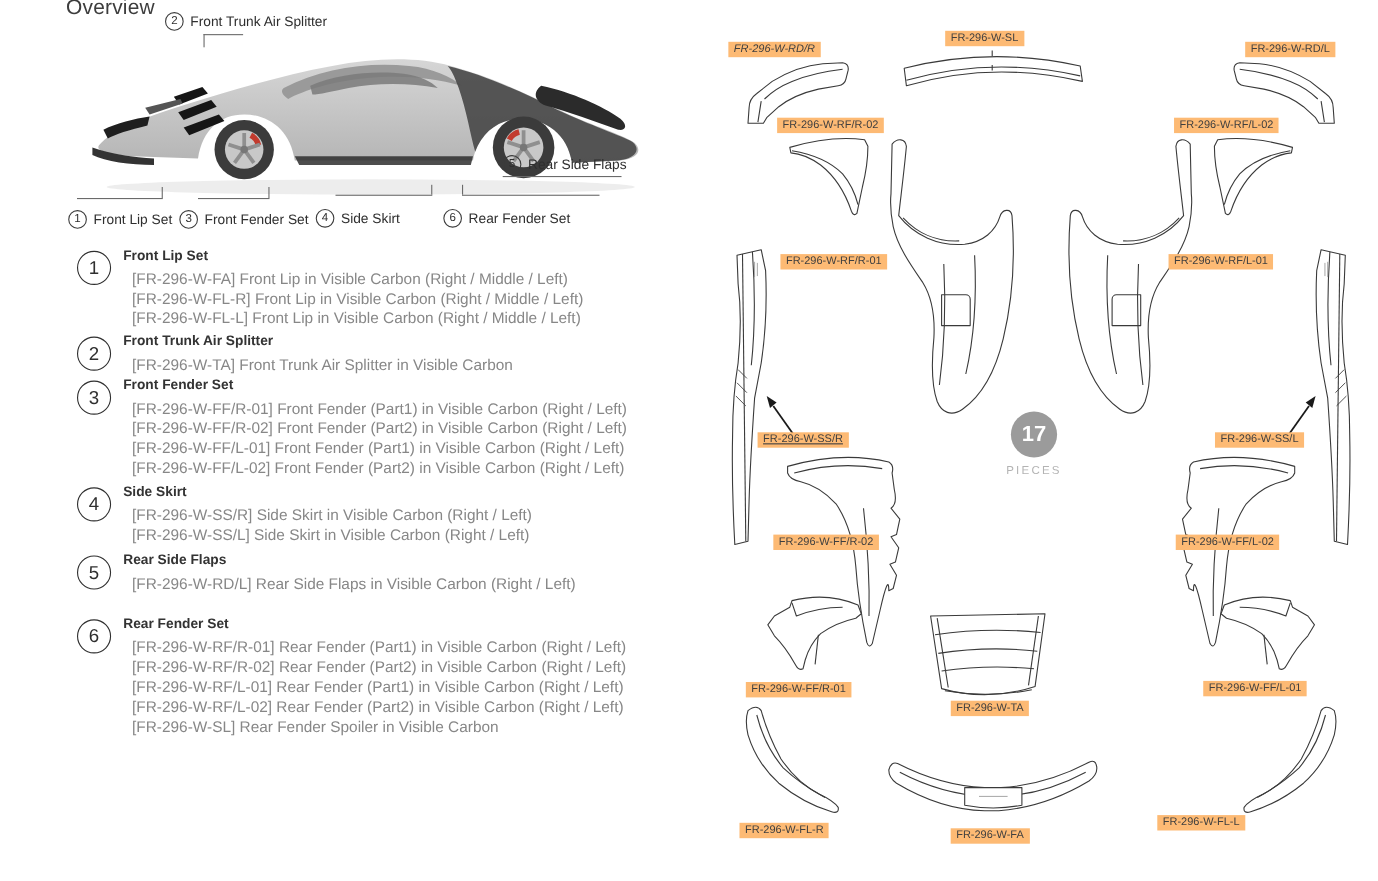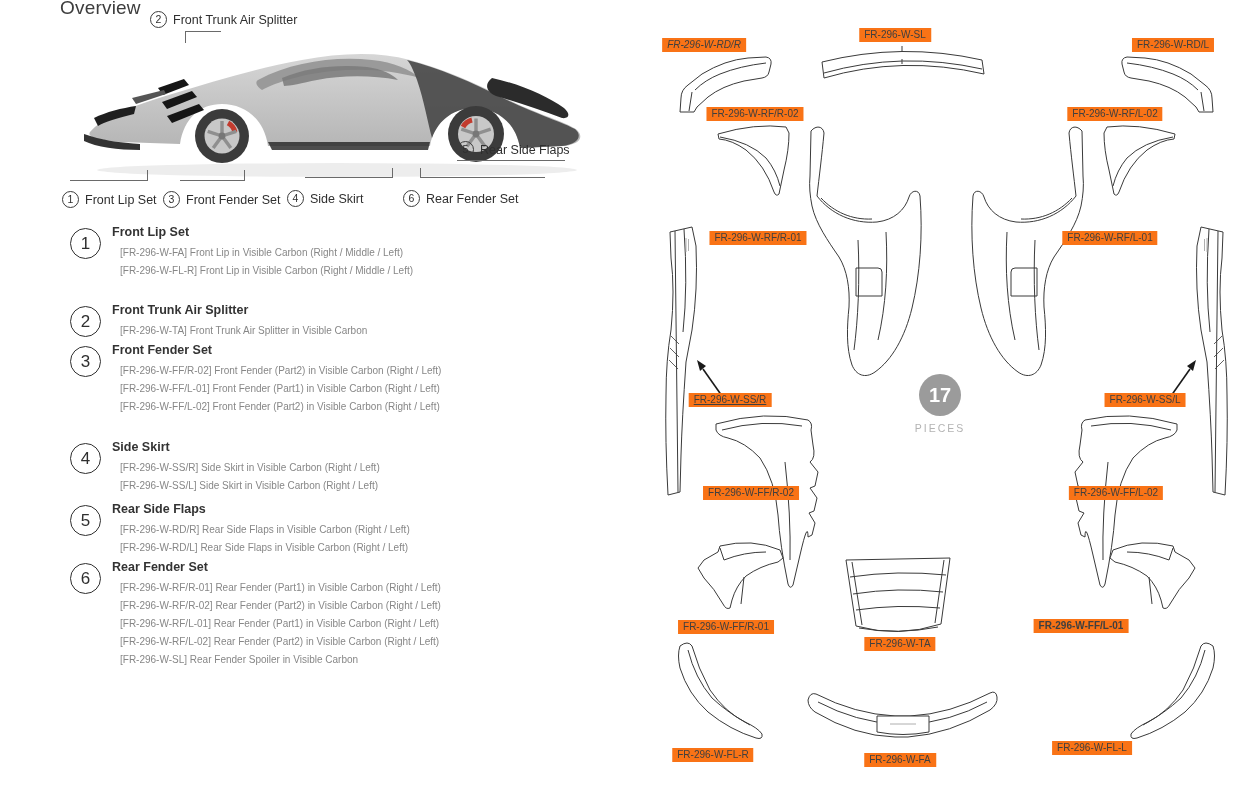--- a/index.html
+++ b/index.html
@@ -11,24 +11,24 @@
   .cnum{display:inline-block;width:15px;height:15px;border:1px solid #3c3c3c;border-radius:50%;
         font-size:10.5px;line-height:15px;text-align:center;color:#2f2f2f;flex:0 0 auto;}
   .hline{position:absolute;height:0;border-top:1px solid #6a6a6a;}
   .vline{position:absolute;width:0;border-left:1px solid #6a6a6a;}
   .blabel{position:absolute;display:flex;align-items:center;gap:6px;font-size:12.5px;color:#2f2f2f;white-space:nowrap;}
   .sec{position:absolute;left:70px;width:540px;}
   .sec-circle{position:absolute;left:0;top:4px;width:29px;height:29px;border:1.6px solid #2f2f2f;border-radius:50%;
               font-size:17px;line-height:29px;text-align:center;color:#2f2f2f;}
   .sec-body{margin-left:42px;}
   .sec-title{font-size:12.5px;font-weight:bold;color:#333;line-height:17px;margin-bottom:3px;}
-  .sec-item{font-size:10px;color:#878787;line-height:18px;}
+  .sec-item{font-size:14px;color:#878787;line-height:18px;}
   .sec-item{padding-left:8px;}
   
-  .plabel{position:absolute;transform:translateX(-50%);background:#f97316;color:#3f3f3f;
+  .plabel{position:absolute;transform:translateX(-50%);background:#fdba74;color:#3f3f3f;
           font-size:10px;line-height:14px;padding:0 5px;white-space:nowrap;}
   .badge{position:absolute;left:919px;top:374px;width:42px;height:42px;border-radius:50%;background:#9b9b9b;
          color:#fff;font-size:20px;font-weight:bold;text-align:center;line-height:42px;}
   .pieces{position:absolute;left:900px;top:422px;width:80px;text-align:center;color:#b3b3b3;
           font-size:10.5px;letter-spacing:2px;}
   svg{position:absolute;}
 </style>
 </head>
 <body>
 
@@ -130,51 +130,52 @@
     <span class="cnum">6</span>
     <span>Rear Fender Set</span>
   </div>
 
   <div class="sec" style="top:224px;">
     <div class="sec-circle">1</div>
     <div class="sec-body">
       <div class="sec-title">Front Lip Set</div>
       <div class="sec-item">[FR-296-W-FA] Front Lip in Visible Carbon (Right / Middle / Left)</div>
       <div class="sec-item">[FR-296-W-FL-R] Front Lip in Visible Carbon (Right / Middle / Left)</div>
+      <div class="sec-item">[FR-296-W-FL-L] Front Lip in Visible Carbon (Right / Middle / Left)</div>
     </div>
   </div>
   <div class="sec" style="top:302px;">
     <div class="sec-circle">2</div>
     <div class="sec-body">
       <div class="sec-title">Front Trunk Air Splitter</div>
       <div class="sec-item">[FR-296-W-TA] Front Trunk Air Splitter in Visible Carbon</div>
     </div>
   </div>
   <div class="sec" style="top:342px;">
     <div class="sec-circle">3</div>
     <div class="sec-body">
       <div class="sec-title">Front Fender Set</div>
+      <div class="sec-item">[FR-296-W-FF/R-01] Front Fender (Part1) in Visible Carbon (Right / Left)</div>
       <div class="sec-item">[FR-296-W-FF/R-02] Front Fender (Part2) in Visible Carbon (Right / Left)</div>
       <div class="sec-item">[FR-296-W-FF/L-01] Front Fender (Part1) in Visible Carbon (Right / Left)</div>
       <div class="sec-item">[FR-296-W-FF/L-02] Front Fender (Part2) in Visible Carbon (Right / Left)</div>
     </div>
   </div>
   <div class="sec" style="top:439px;">
     <div class="sec-circle">4</div>
     <div class="sec-body">
       <div class="sec-title">Side Skirt</div>
       <div class="sec-item">[FR-296-W-SS/R] Side Skirt in Visible Carbon (Right / Left)</div>
       <div class="sec-item">[FR-296-W-SS/L] Side Skirt in Visible Carbon (Right / Left)</div>
     </div>
   </div>
   <div class="sec" style="top:501px;">
     <div class="sec-circle">5</div>
     <div class="sec-body">
       <div class="sec-title">Rear Side Flaps</div>
-      <div class="sec-item">[FR-296-W-RD/R] Rear Side Flaps in Visible Carbon (Right / Left)</div>
       <div class="sec-item">[FR-296-W-RD/L] Rear Side Flaps in Visible Carbon (Right / Left)</div>
     </div>
   </div>
   <div class="sec" style="top:559px;">
     <div class="sec-circle">6</div>
     <div class="sec-body">
       <div class="sec-title">Rear Fender Set</div>
       <div class="sec-item">[FR-296-W-RF/R-01] Rear Fender (Part1) in Visible Carbon (Right / Left)</div>
       <div class="sec-item">[FR-296-W-RF/R-02] Rear Fender (Part2) in Visible Carbon (Right / Left)</div>
       <div class="sec-item">[FR-296-W-RF/L-01] Rear Fender (Part1) in Visible Carbon (Right / Left)</div>
@@ -285,21 +286,21 @@
   <div class="plabel" style="left:755px;top:107px;">FR-296-W-RF/R-02</div>
   <div class="plabel" style="left:1115px;top:107px;">FR-296-W-RF/L-02</div>
   <div class="plabel" style="left:758px;top:231px;">FR-296-W-RF/R-01</div>
   <div class="plabel" style="left:1110px;top:231px;text-align:right;">FR-296-W-RF/L-01</div>
   <div class="plabel" style="left:730px;top:393px;text-decoration:underline;">FR-296-W-SS/R</div>
   <div class="plabel" style="left:1145px;top:393px;">FR-296-W-SS/L</div>
   <div class="plabel" style="left:751px;top:486px;">FR-296-W-FF/R-02</div>
   <div class="plabel" style="left:1116px;top:486px;">FR-296-W-FF/L-02</div>
   <div class="plabel" style="left:726px;top:620px;">FR-296-W-FF/R-01</div>
   <div class="plabel" style="left:900px;top:637px;">FR-296-W-TA</div>
-  <div class="plabel" style="left:1081px;top:619px;font-weight:bold;">FR-296-W-FF/L-01</div>
+  <div class="plabel" style="left:1141px;top:619px;">FR-296-W-FF/L-01</div>
   <div class="plabel" style="left:713px;top:748px;">FR-296-W-FL-R</div>
   <div class="plabel" style="left:900px;top:753px;">FR-296-W-FA</div>
   <div class="plabel" style="left:1092px;top:741px;">FR-296-W-FL-L</div>
 
   <div class="badge">17</div>
   <div class="pieces">PIECES</div>
 
 </div>
 
 </body></html>

